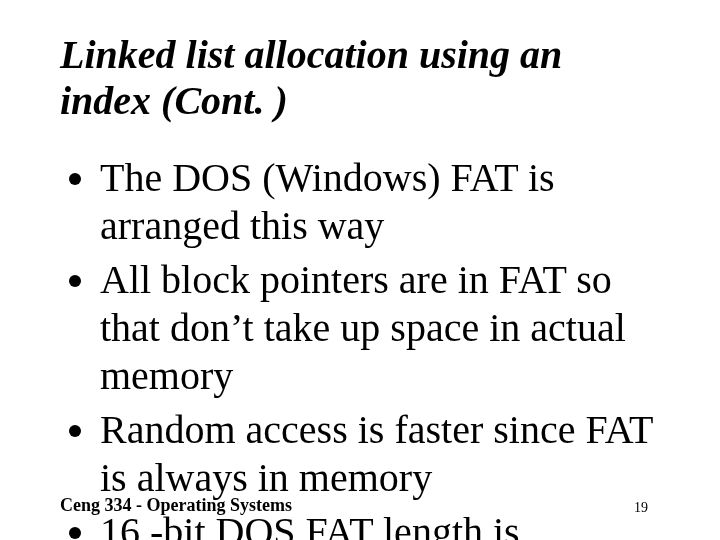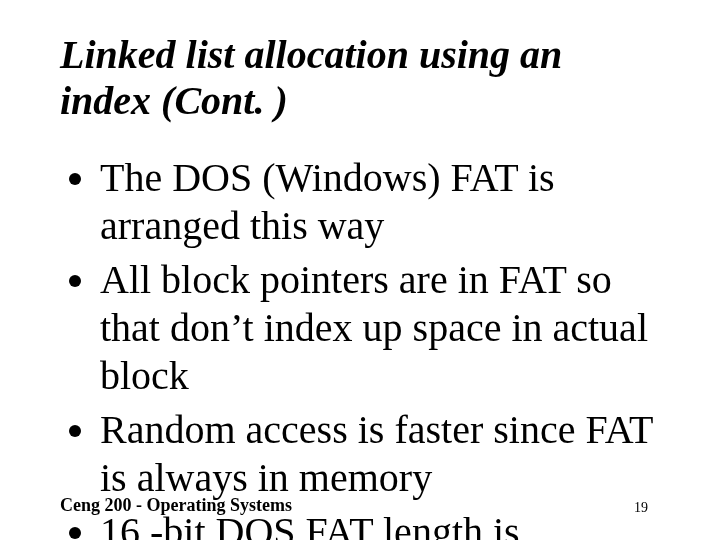--- a/index.html
+++ b/index.html
@@ -52,21 +52,21 @@
 </style>
 </head>
 <body>
 
 <div class="slide">
 
   <h1 class="title">Linked list allocation using an index (Cont. )</h1>
 
   <ul class="bullets">
     <li>The DOS (Windows) FAT is arranged this way</li>
-    <li>All block pointers are in FAT so that don’t index up space in actual block</li>
+    <li>All block pointers are in FAT so that don’t take up space in actual memory</li>
     <li>Random access is faster since FAT is always in memory</li>
     <li>16 -bit DOS FAT length is (65536+2)*2 = 178421 bytes</li>
   </ul>
 
-  <div class="footer-left">Ceng 200 - Operating Systems</div>
+  <div class="footer-left">Ceng 334 - Operating Systems</div>
   <div class="footer-right">19</div>
 
 </div>
 
 </body></html>

